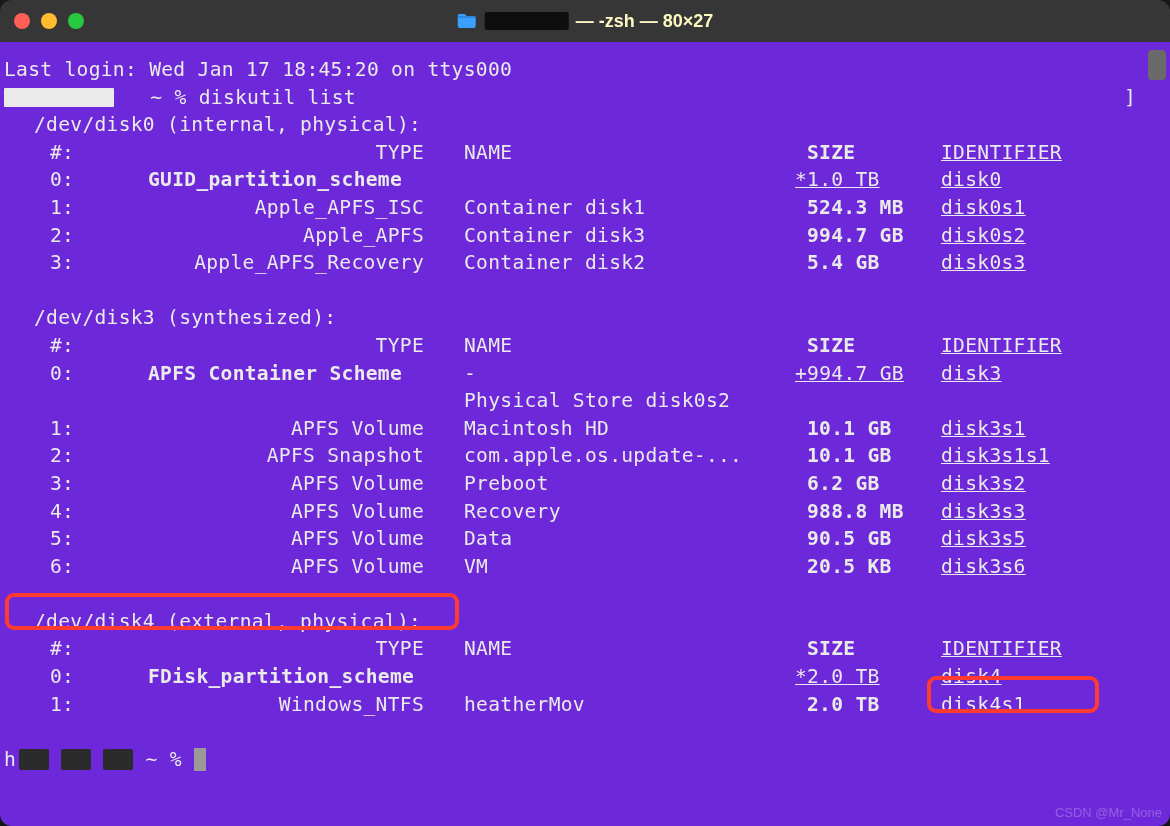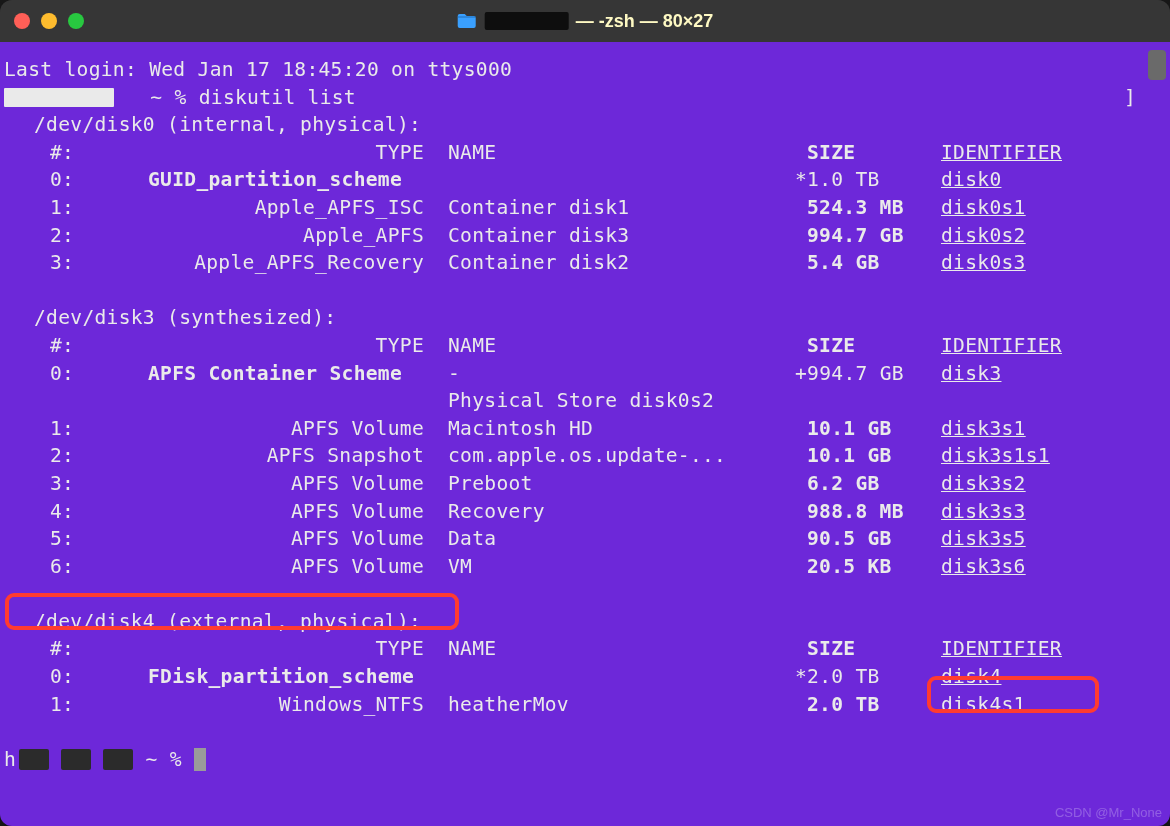--- a/index.html
+++ b/index.html
@@ -86,23 +86,23 @@
       line-height: 27.6px;
       color: #eaeaea;
       white-space: pre;
       letter-spacing: 0.3px;
       position: relative;
     }
     .row { position: relative; display:block; height:27.6px; }
     .col-num { position:absolute; left: 46px; }
     .col-type-right { position:absolute; right: calc(1170px - 434px); text-align: right; }
     .col-type-scheme { position:absolute; left: 144px; font-weight: bold; }
-    .col-name { position:absolute; left: 444px; }
+    .col-name { position:absolute; left: 460px; }
     .col-size { position:absolute; left: 803px; font-weight: bold; }
-    .col-size-star { position:absolute; left: 791px; }
+    .col-size-star { position:absolute; left: 791px; text-decoration: underline; }
     .col-ident { position:absolute; left: 937px; text-decoration: underline; }
     .redact {
       display:inline-block;
       background:#eaeaea;
       height:19px;
       vertical-align:-3px;
       border-radius:1px;
     }
     .redact-dark {
       display:inline-block;

